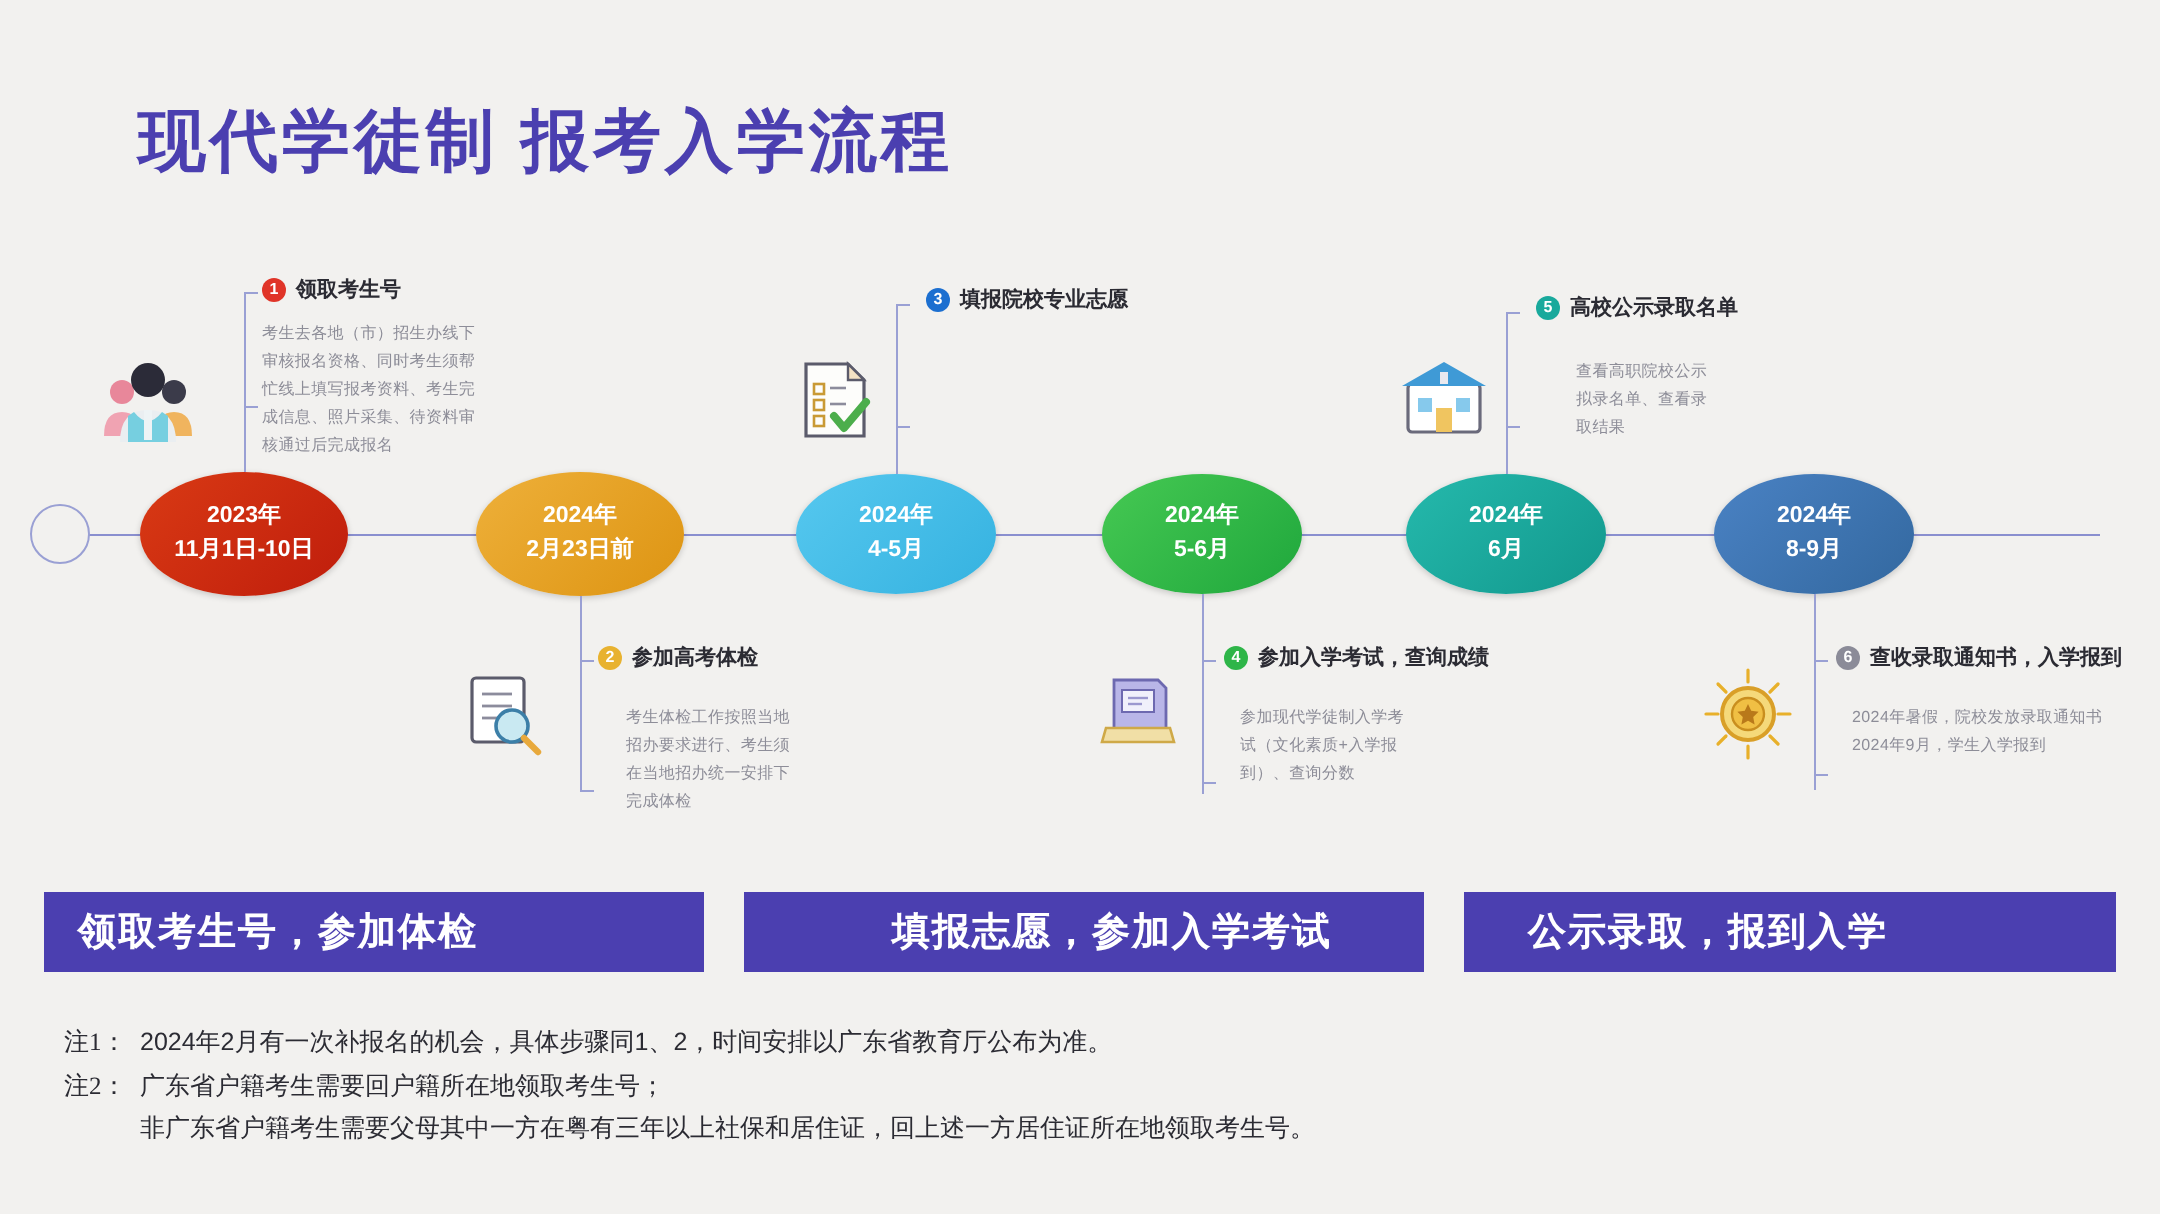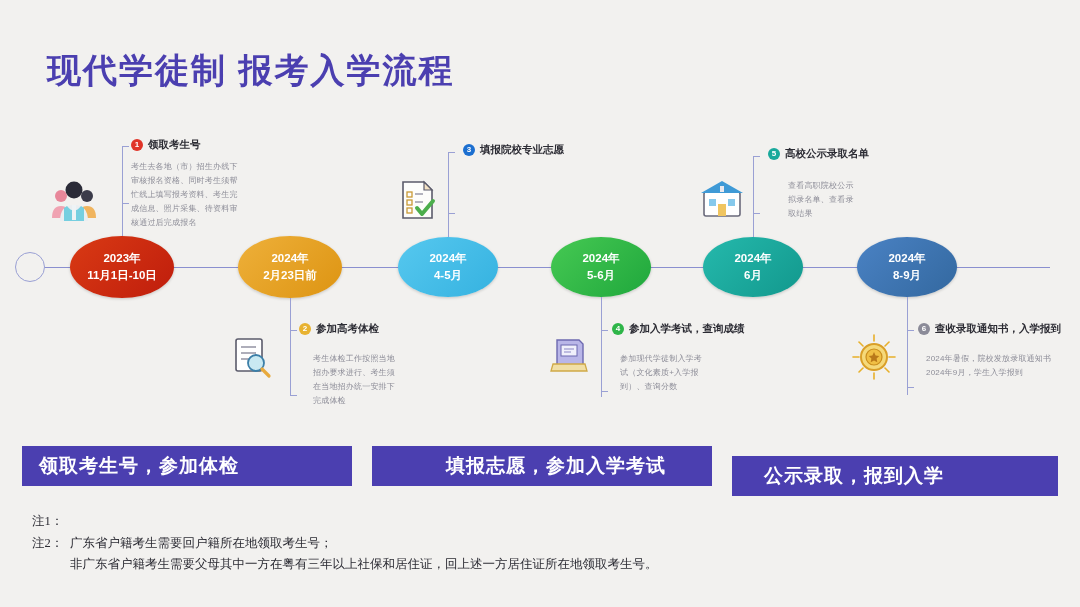--- a/index.html
+++ b/index.html
@@ -6,21 +6,21 @@
   html, body {
     width: 1080px; height: 607px;
     background: #f2f1ef;
     font-family: "Liberation Sans", "DejaVu Sans", sans-serif;
     overflow: hidden;
   }
   #root { position: relative; width: 1080px; height: 607px; background: #f2f1ef; }
 
   
   .title {
-    position: absolute; left: 47px; top: 48px;
+    position: absolute; left: 69px; top: 48px;
     font-size: 34px; font-weight: bold; color: #4b3fb0;
     letter-spacing: 2px; white-space: nowrap;
   }
 
   
   .spine {
     position: absolute; left: 30px; top: 267px;
     width: 1020px; height: 1px; background: #8a8fcf;
   }
   .start-circle {
@@ -77,21 +77,21 @@
   
   .banner {
     position: absolute; height: 40px; background: #4b3fb0;
     display: flex; align-items: center;
     color: #ffffff; font-size: 19px; font-weight: bold;
     letter-spacing: 1px;
     padding-left: 28px;
   }
   .banner.b1 { left: 22px;  top: 446px; width: 330px; padding-left: 17px; justify-content: flex-start; }
   .banner.b2 { left: 372px; top: 446px; width: 340px; justify-content: center; }
-  .banner.b3 { left: 732px; top: 456px; width: 326px; padding-left: 32px; justify-content: flex-start; }
+  .banner.b3 { left: 732px; top: 446px; width: 326px; padding-left: 32px; justify-content: flex-start; }
 
   
   .notes {
     position: absolute; left: 32px; top: 511px;
     font-size: 12.5px; color: #2b2b33; line-height: 1.72;
   }
   .note-row { display: flex; }
   .note-label { flex: 0 0 38px; font-family: Liberation Serif, serif; }
   .note-text-indent { margin-left: 38px; }
 </style>
@@ -276,20 +276,21 @@
     <div class="step-body" style="margin-top:16px; margin-left:8px; width:140px;">2024年暑假，院校发放录取通知书 2024年9月，学生入学报到</div>
   </div>
 
   <div class="banner b1">领取考生号，参加体检</div>
   <div class="banner b2">填报志愿，参加入学考试</div>
   <div class="banner b3">公示录取，报到入学</div>
 
   <div class="notes">
     <div class="note-row">
       <span class="note-label">注1：</span>
+      <span>2024年2月有一次补报名的机会，具体步骤同1、2，时间安排以广东省教育厅公布为准。</span>
     </div>
     <div class="note-row">
       <span class="note-label">注2：</span>
       <span>广东省户籍考生需要回户籍所在地领取考生号；</span>
     </div>
     <div class="note-text-indent">
       <span>非广东省户籍考生需要父母其中一方在粤有三年以上社保和居住证，回上述一方居住证所在地领取考生号。</span>
     </div>
   </div>
 

